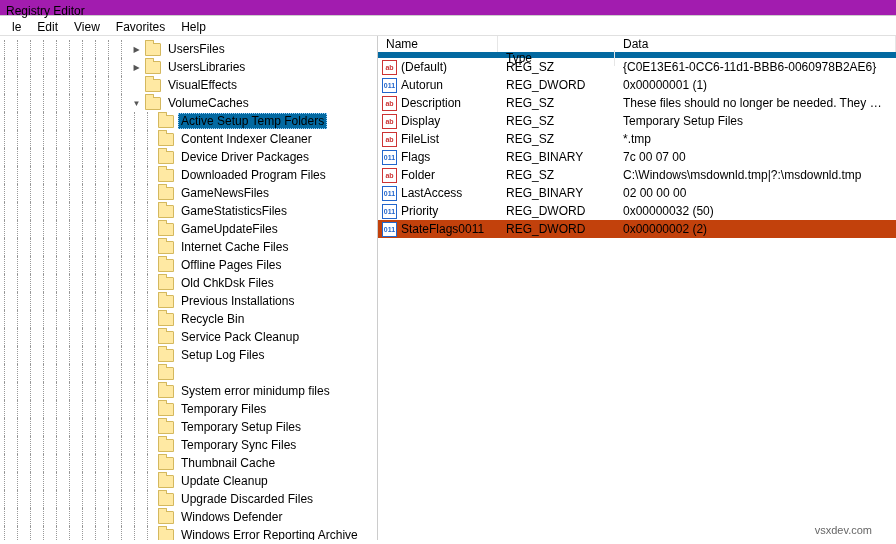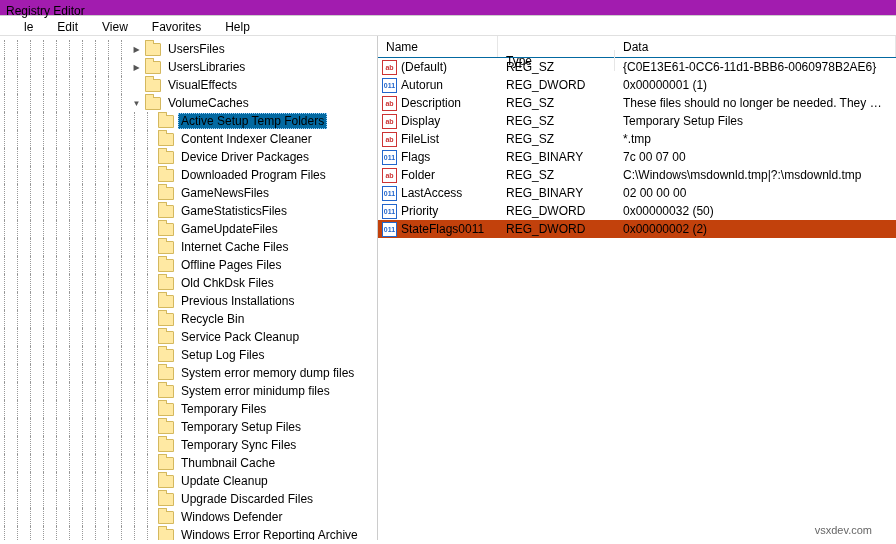--- a/index.html
+++ b/index.html
@@ -1,31 +1,31 @@
 <!DOCTYPE html>
 <html><head>
 <meta charset="utf-8">
 <style>
   * { box-sizing: border-box; margin: 0; padding: 0; font-family: "Segoe UI", Tahoma, sans-serif; font-size: 12px; }
   body { width: 896px; height: 544px; background: #fff; overflow: hidden; color: #000; }
   .titlebar { height: 16px; padding: 4px 6px; border-bottom: 1px solid #ccc; background:#a21caf; }
-  .menubar { height: 20px; padding: 2px 16px; border-bottom: 1px solid #e0e0e0; display:flex; gap:8px; }
+  .menubar { height: 20px; padding: 2px 4px; border-bottom: 1px solid #e0e0e0; display:flex; gap:0; }
   .menubar span { padding: 2px 8px; cursor: default; }
   .main { display:flex; height: calc(544px - 40px); }
   .tree-pane { width: 378px; border-right: 1px solid #ccc; overflow: hidden; position: relative; padding-top:4px;}
   .list-pane { flex:1; overflow:hidden; position:relative; }
   .tree { font-size:12px; }
   .tr { display:flex; align-items:center; height:18px; white-space:nowrap; }
   .vline { width:9px; border-left:1px dotted #999; height:18px; margin-left:4px; }
   .expander { width:11px; height:11px; display:inline-flex; align-items:center; justify-content:center; font-size:8px; color:#555; cursor:pointer; margin:0 1px;}
   .folder { width:16px; height:13px; background:#ffe9a3; border:1px solid #d4b85e; border-radius:1px 1px 0 0; margin:0 4px 0 2px; position:relative; }
   .folder:before { content:""; position:absolute; top:-4px; left:-1px; width:7px; height:3px; background:#ffe9a3; border:1px solid #d4b85e; border-bottom:none; border-radius:1px 1px 0 0;}
   .tr .label { padding: 1px 3px; }
   .tr.selected .label { background:#0369a1; border:1px dotted #99d1ff; padding:0 2px;}
-  .list-header { display:flex; border-bottom:1px solid #0369a1; height:22px; align-items:center; }
+  .list-header { display:flex; border-bottom:6px solid #0369a1; height:22px; align-items:center; }
   .list-header .col { padding:3px 8px; border-right:1px solid #e6e6e6; height:100%; display:flex; align-items:center; cursor:default;}
   .col-name { width:120px;} .col-type{width:117px;margin-top:28px;} .col-data{flex:1;}
   .list-body .row { display:flex; height:18px; align-items:center; }
   .list-body .row .cell { padding: 1px 8px; overflow:hidden; white-space:nowrap; text-overflow:ellipsis; }
   .row .cell.name{width:120px; display:flex; align-items:center; gap:4px; padding-left:4px;} 
   .row .cell.type{width:117px;} .row .cell.data{flex:1;}
   .row.selected { background:#c2410c; }
   .icon-str { width:15px; height:15px; display:inline-flex; align-items:center; justify-content:center; border:1px solid #c33; color:#c33; font-size:7px; font-weight:bold; background:#fff;}
   .icon-bin { width:15px; height:15px; display:inline-flex; align-items:center; justify-content:center; border:1px solid #2266cc; color:#2266cc; font-size:7px; font-weight:bold; background:#fff;}
   .watermark { position:absolute; bottom:4px; right:24px; font-size:11px; color:#666; }
@@ -339,21 +339,20 @@
           <span class="vline"></span>
           <span class="vline"></span>
           <span class="vline"></span>
           <span class="vline"></span>
           <span class="vline"></span>
           <span class="vline"></span>
           <span class="vline"></span>
           <span class="vline"></span>
           <span class="vline"></span>
           <span class="folder"></span>
-          <span class="label">System error memory dump files</span>
         </div>
         <div class="tr">
           <span class="vline"></span>
           <span class="vline"></span>
           <span class="vline"></span>
           <span class="vline"></span>
           <span class="vline"></span>
           <span class="vline"></span>
           <span class="vline"></span>
           <span class="vline"></span>

